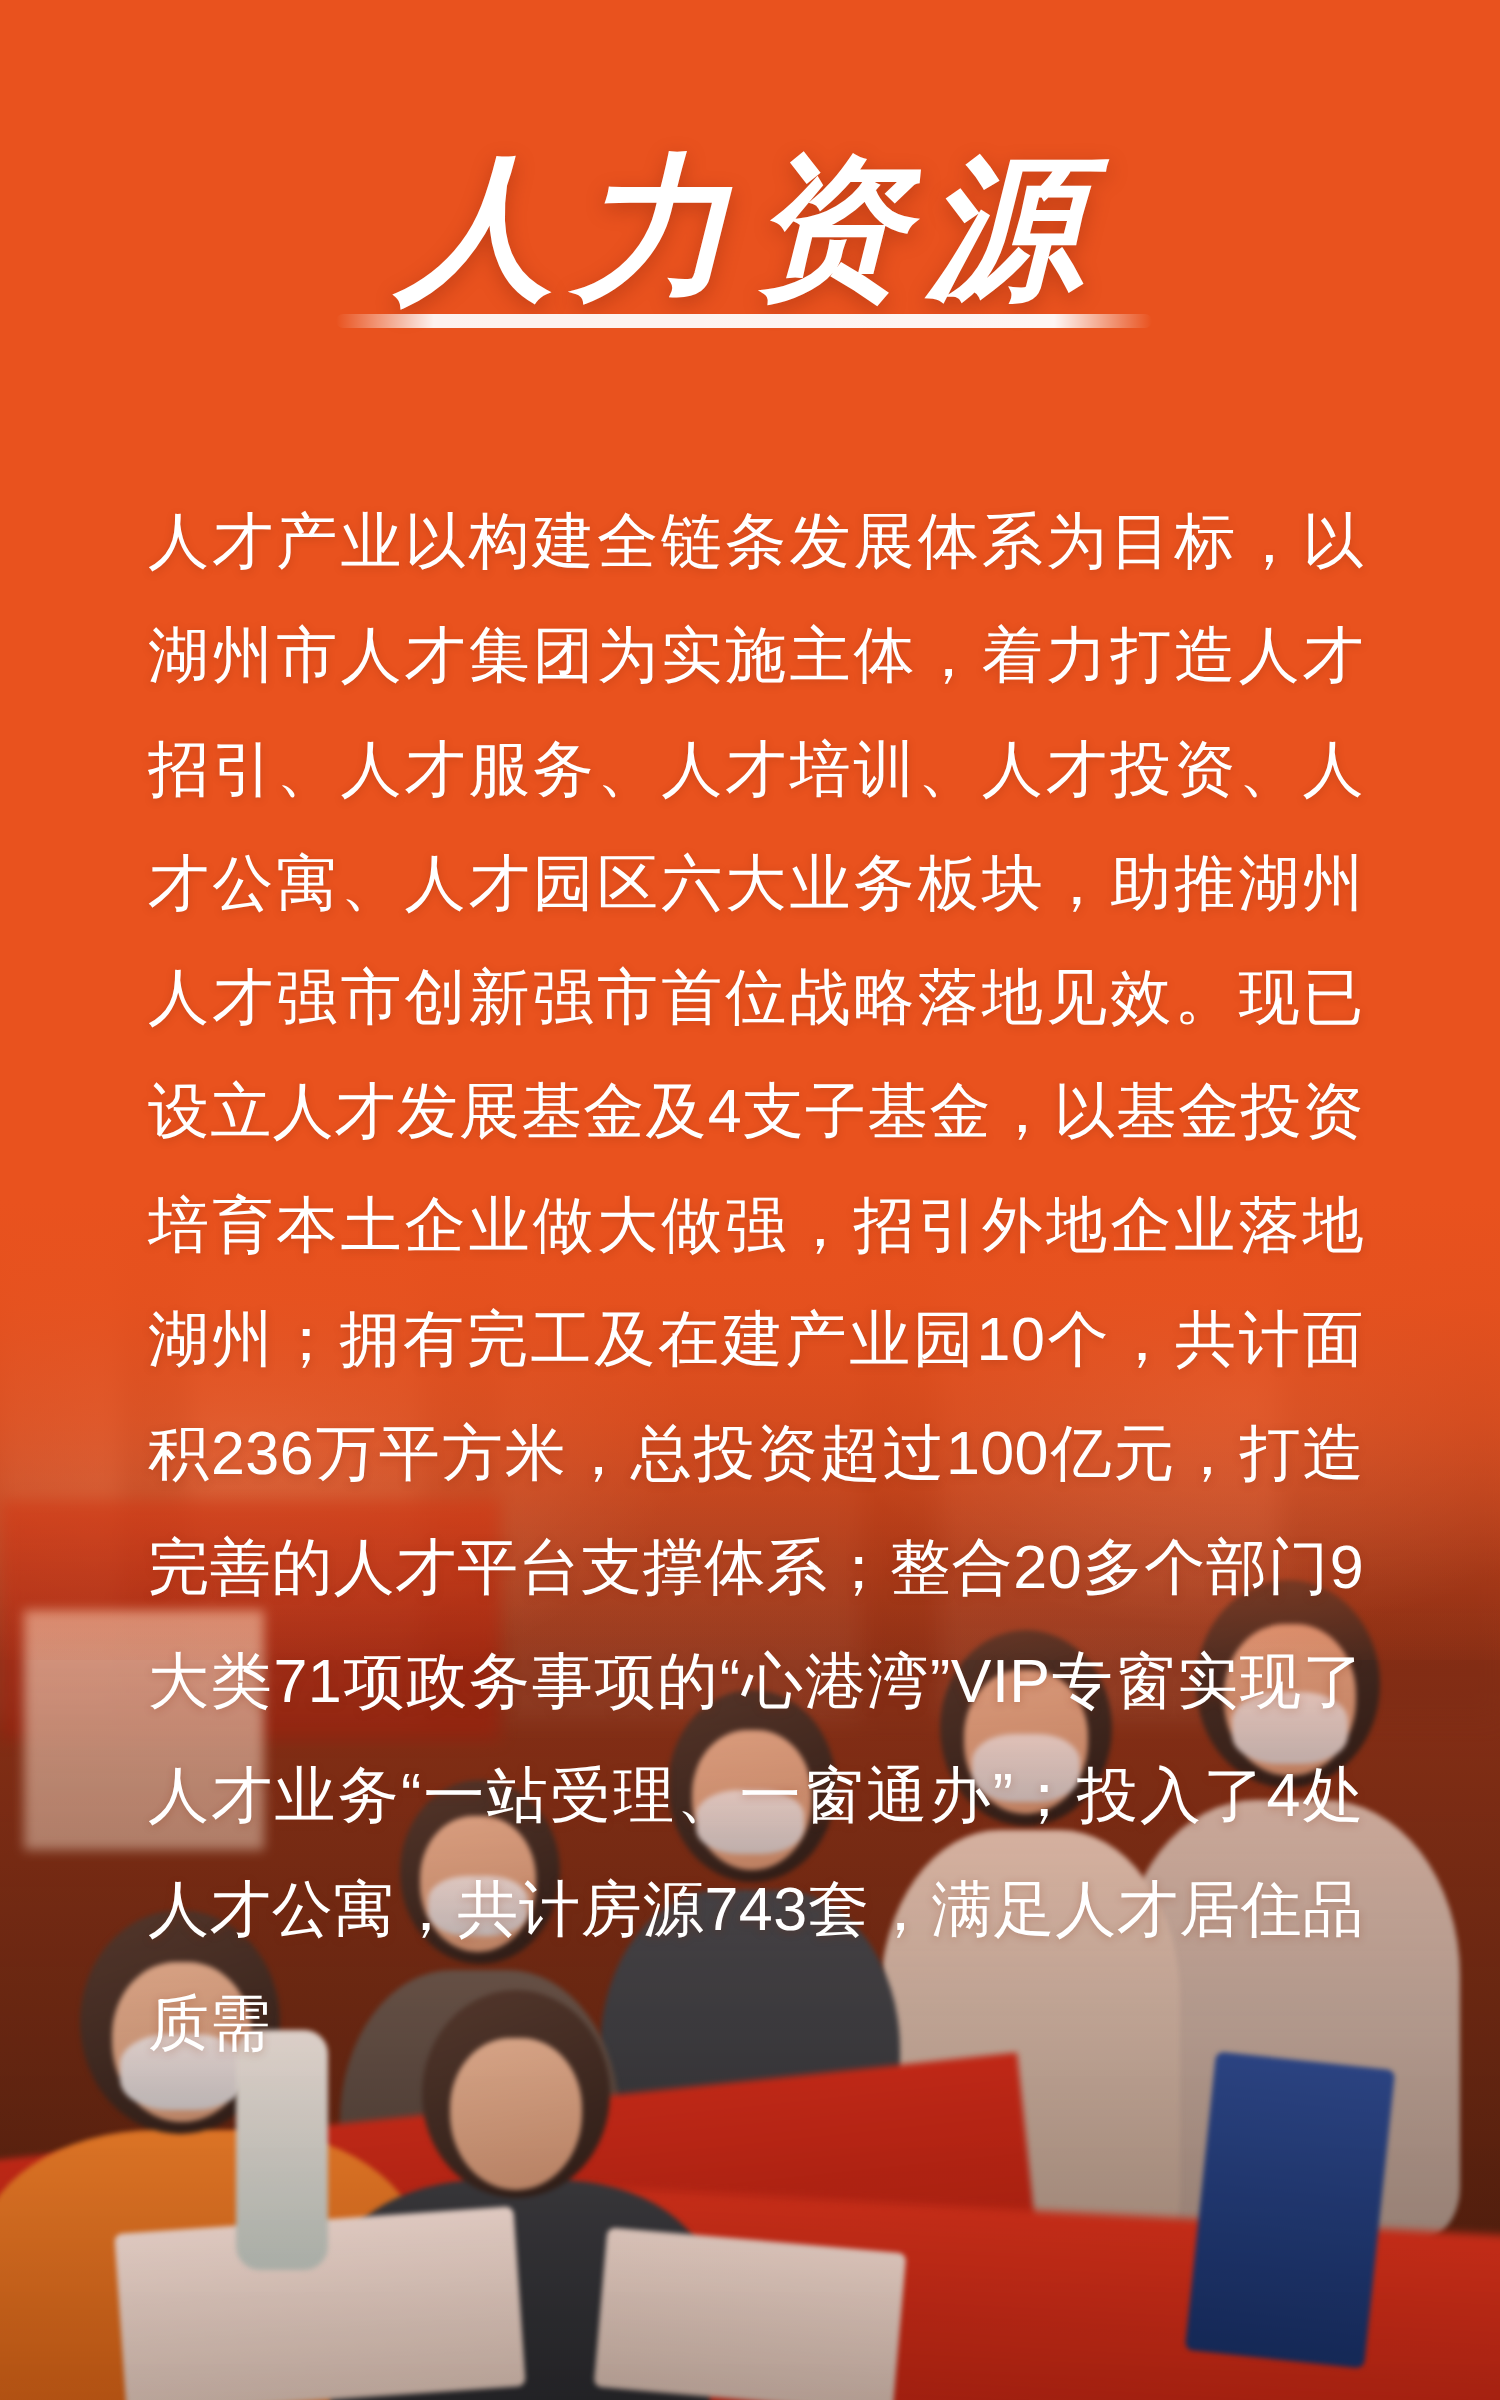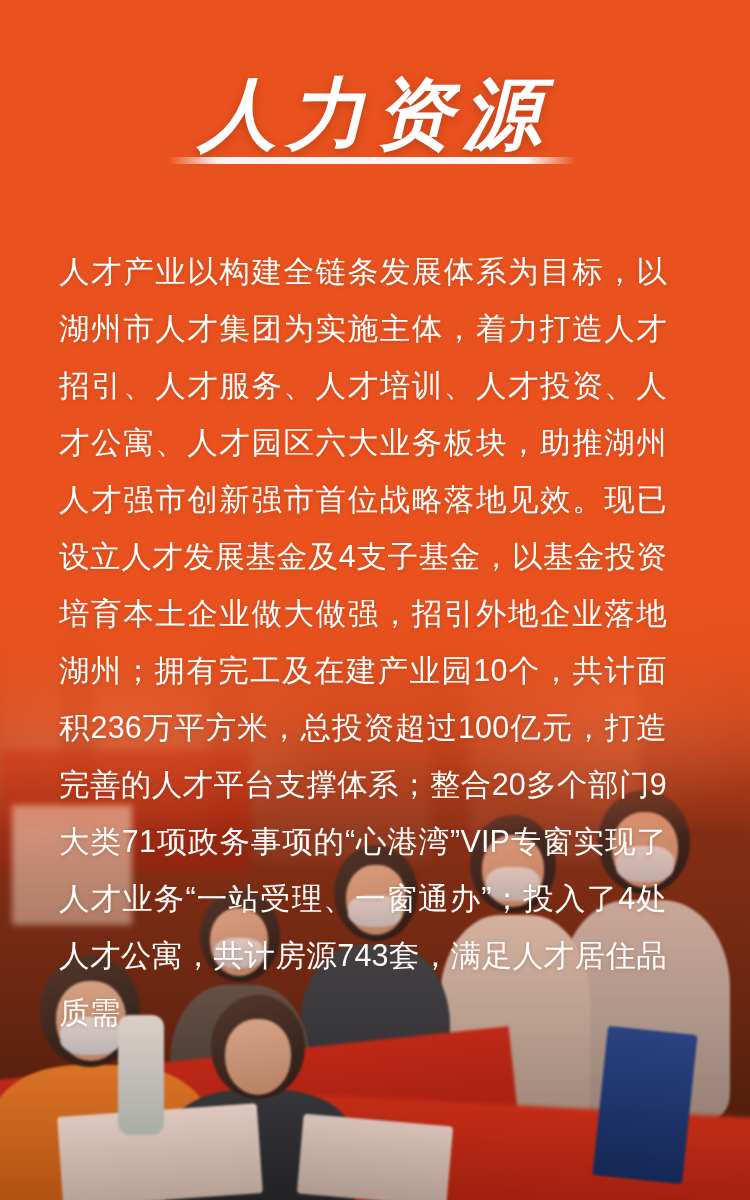--- a/index.html
+++ b/index.html
@@ -150,21 +150,21 @@
     top: 157px;
     width: 408px;
     height: 7px;
     background: linear-gradient(90deg, rgba(255,255,255,0) 0%, rgba(255,255,255,0.92) 12%, rgba(255,255,255,0.95) 88%, rgba(255,255,255,0) 100%);
     border-radius: 4px;
   }
 
   
   .body-wrap {
     position: absolute;
-    left: 59px;
+    left: 74px;
     top: 243px;
     width: 608px;
   }
   .body-text {
     color: #ffffff;
     font-size: 30.5px;
     line-height: 57px;
     letter-spacing: 0.2px;
     text-align: justify;
     text-justify: inter-character;

